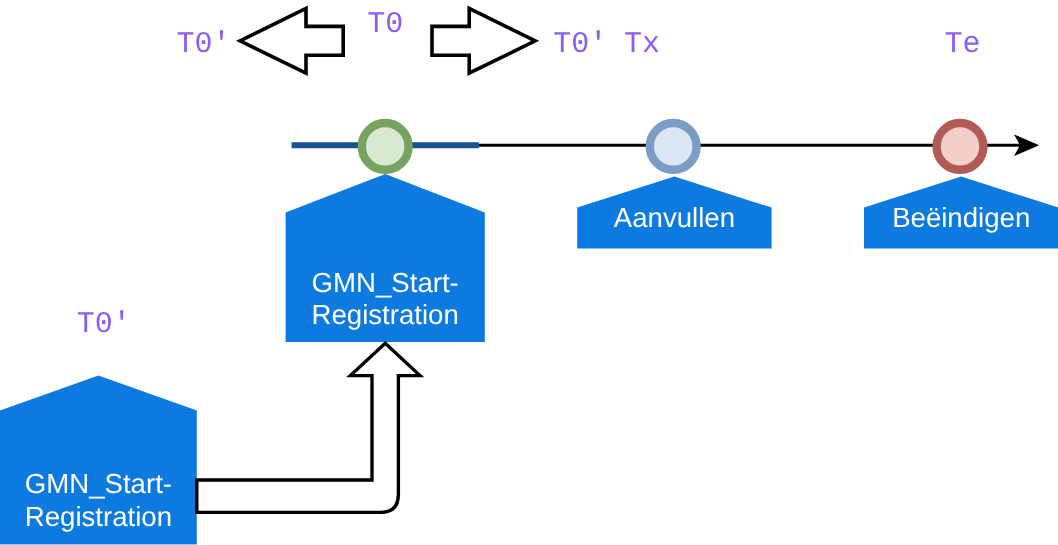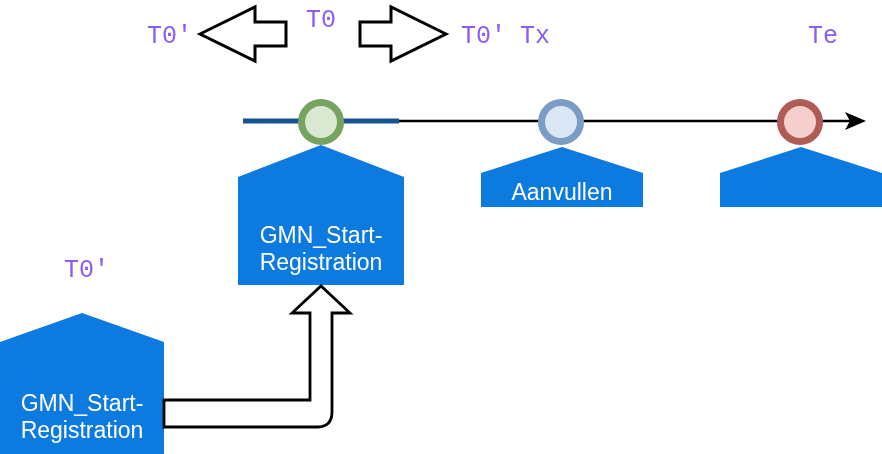--- a/index.html
+++ b/index.html
@@ -72,30 +72,31 @@
 
     <circle cx="321" cy="122" r="19.5" fill="#d9e8d0" stroke="#76a35f" stroke-width="7"></circle>
     <circle cx="561" cy="122" r="19.5" fill="#dce7f5" stroke="#7b9cc4" stroke-width="7"></circle>
     <circle cx="800" cy="122" r="19.5" fill="#f5cfcc" stroke="#b05b55" stroke-width="7"></circle>
   </svg>
 
   <div class="tlabel" style="left:147px; top:24px;">T0'</div>
   <div class="tlabel" style="left:306px; top:8px;">T0</div>
   <div class="tlabel" style="left:461px; top:24px;">T0'</div>
   <div class="tlabel" style="left:520px; top:24px;">Tx</div>
-  <div class="tlabel" style="left:787px; top:24px;margin-left:21px;">Te</div>
+  <div class="tlabel" style="left:787px; top:24px;">Te</div>
 
   <div class="tlabel" style="left:64px; top:258px;">T0'</div>
 
   <div class="node-text" style="left:238px; top:222px; width:166px;">
     <div>GMN_Start-</div>
     <div>Registration</div>
   </div>
 
-  <div class="node-text" style="left:481px; top:179px; width:162px;">Aanvullen</div>
+  <div class="node-text" style="left:481px; top:168px; width:162px;">Aanvullen</div>
 
+  <div class="node-text" style="left:720px; top:168px; width:162px;">Beëindigen</div>
 
   <div class="node-text" style="left:0px; top:390px; width:164px;">
     <div>GMN_Start-</div>
     <div>Registration</div>
   </div>
 
 </div>
 
 </body></html>

